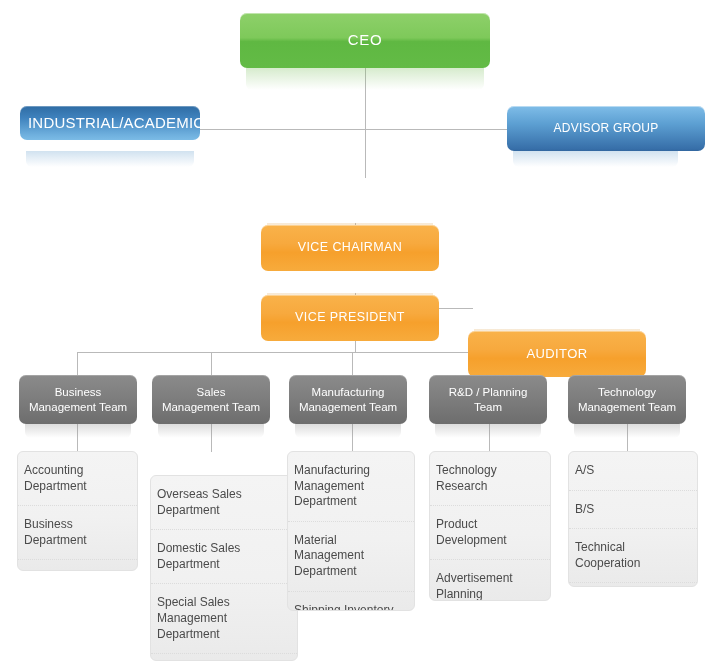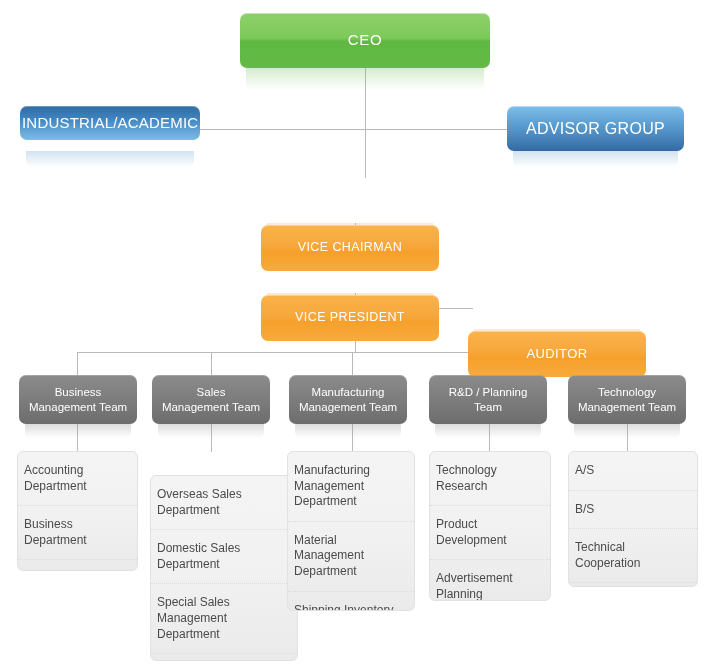--- a/index.html
+++ b/index.html
@@ -34,21 +34,21 @@
   .node {
     position: absolute;
     border-radius: 7px;
     display: flex;
     align-items: center;
     justify-content: center;
     text-align: center;
     color: #ffffff;
     line-height: 1.25;
     box-sizing: border-box;
-    padding: 2px 2px;
+    padding: 2px 8px;
     z-index: 3;
   }
   .node .lbl { display: block; width: 100%; }
 
   
   .reflect {
     position: absolute;
     z-index: 1;
     border-radius: 0 0 6px 6px;
     pointer-events: none;
@@ -78,22 +78,22 @@
     background: linear-gradient(to bottom, #2f6ca4 0%, #3f82bd 35%, #6fb0de 85%, #7bbbe6 100%);
     box-shadow: inset 0 1px 0 rgba(255,255,255,0.30);
   }
   .blue-a-reflect {
     left: 26px; top: 151px;
     width: 168px; height: 16px;
     background: linear-gradient(to bottom, rgba(90,150,200,0.28), rgba(90,150,200,0));
   }
   .blue-b {
     left: 507px; top: 106px;
-    width: 177px; height: 45px;
-    font-size: 16px;
+    width: 198px; height: 45px;
+    font-size: 12px;
     letter-spacing: 0.3px;
     background: linear-gradient(to bottom, #7fbde8 0%, #5c9fd2 40%, #376fa9 95%, #32679f 100%);
     box-shadow: inset 0 1px 0 rgba(255,255,255,0.45);
     justify-content: center;
   }
   .blue-b-reflect {
     left: 513px; top: 151px;
     width: 165px; height: 16px;
     background: linear-gradient(to bottom, rgba(90,150,200,0.28), rgba(90,150,200,0));
   }

